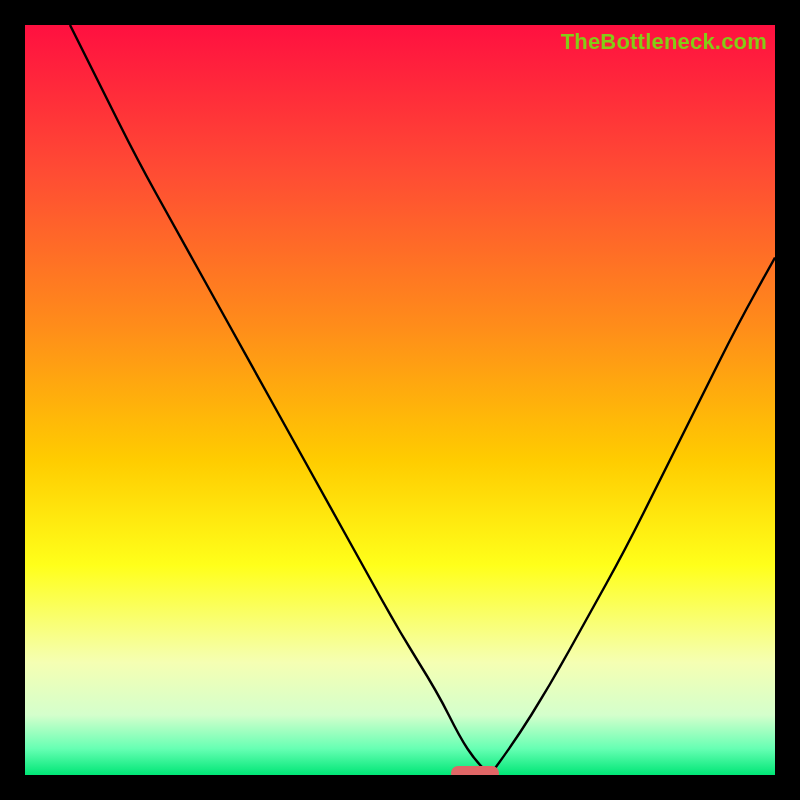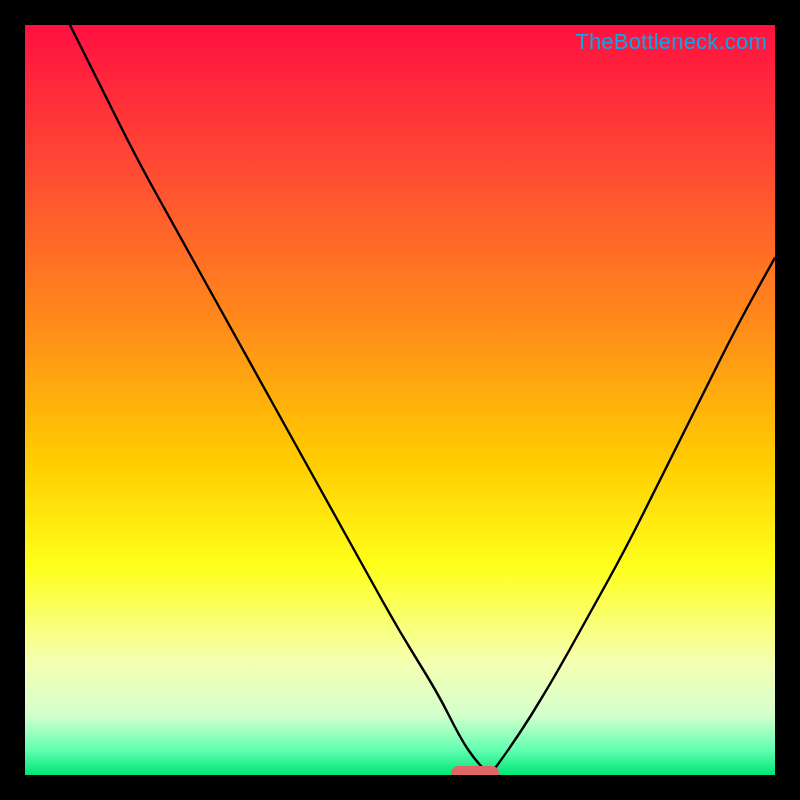--- a/index.html
+++ b/index.html
@@ -23,23 +23,23 @@
     position: absolute;
     left: 0;
     top: 0;
     width: 750px;
     height: 750px;
   }
   .watermark {
     position: absolute;
     top: 4px;
     right: 8px;
-    color: #0ea5e9;
+    color: #84cc16;
     font-size: 22px;
-    font-weight: 400;
+    font-weight: 700;
     letter-spacing: 0.2px;
     user-select: none;
   }
   svg { display: block; }
 </style>
 </head>
 <body>
 
 <div class="frame">
   <svg class="plot-area" width="750" height="750" viewBox="0 0 750 750">

